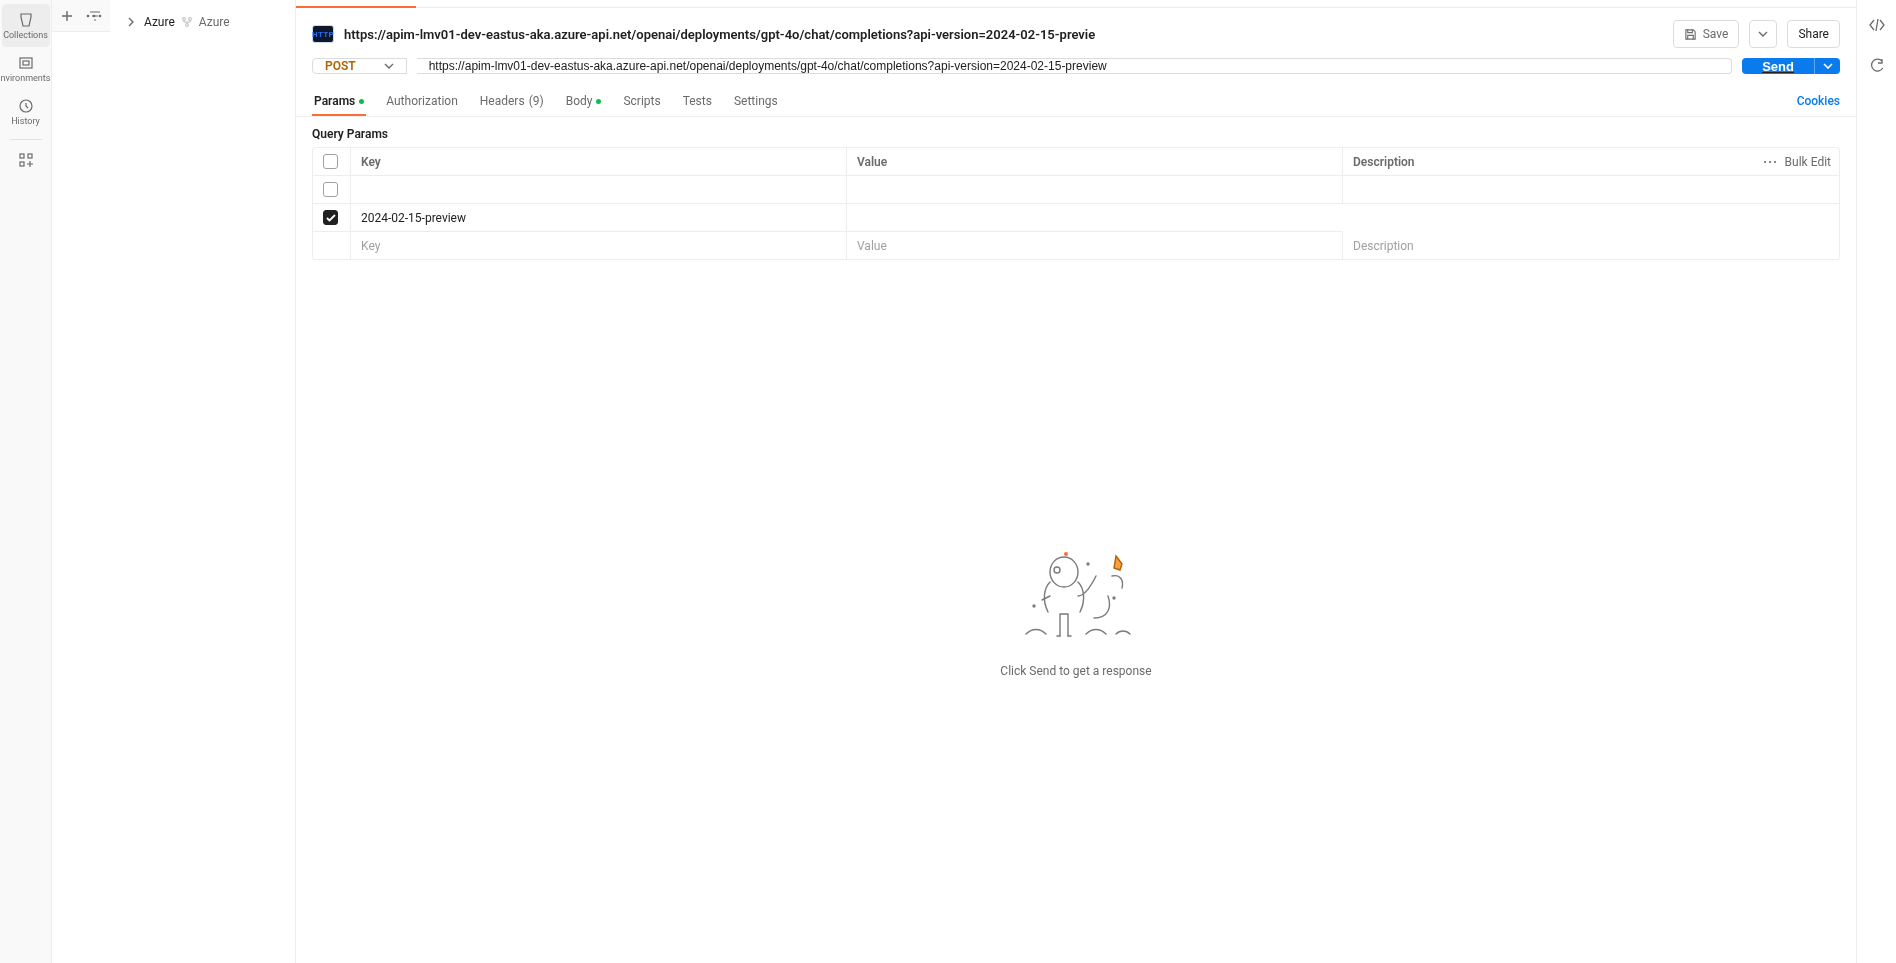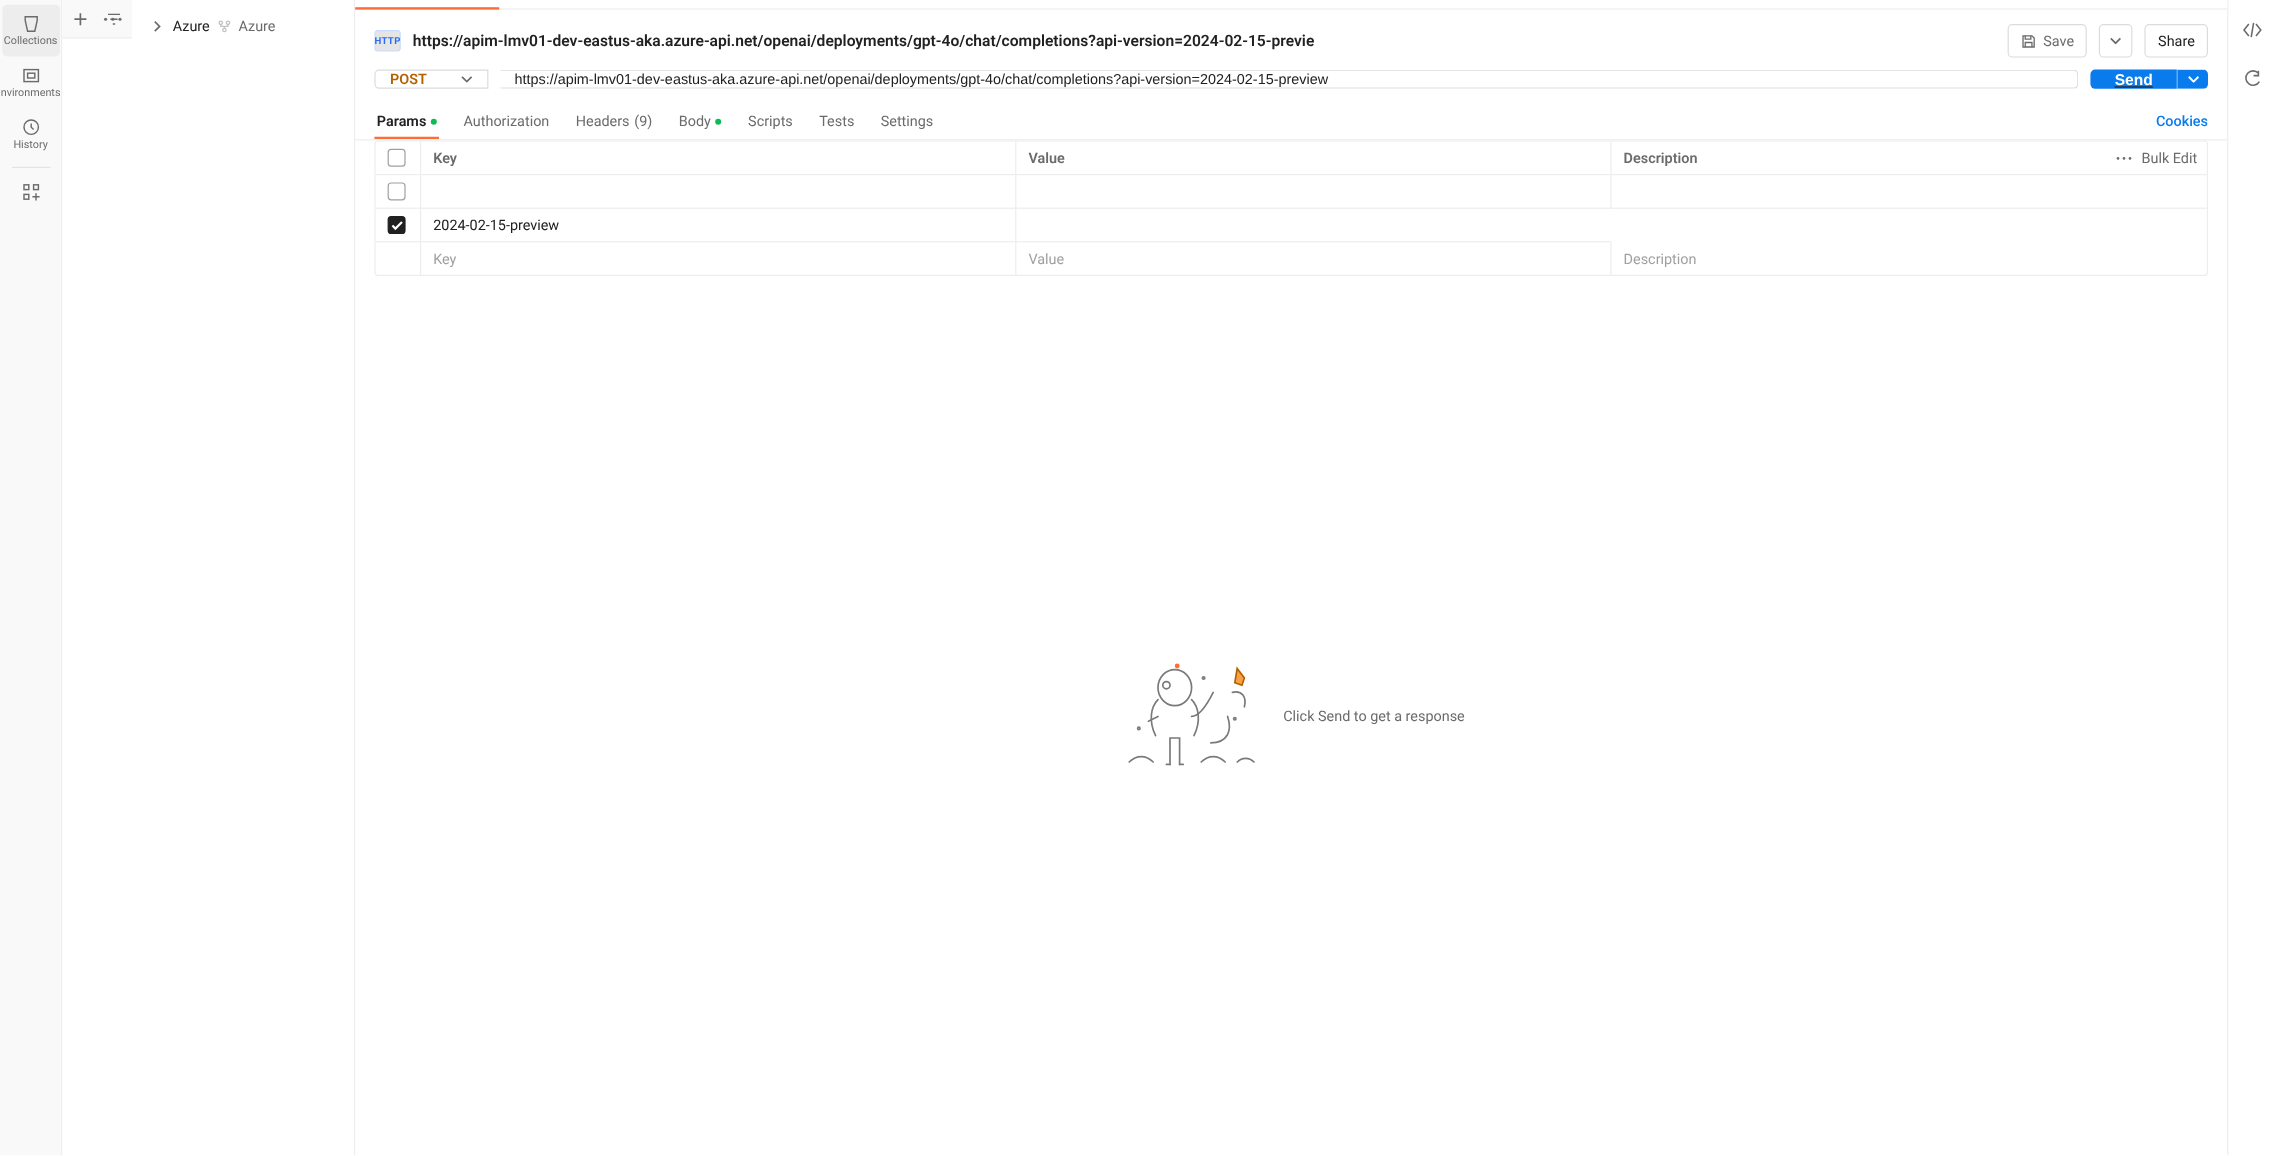--- a/index.html
+++ b/index.html
@@ -89,21 +89,21 @@
   }
 
   
   .req-header {
     display:flex; align-items:center;
     padding: 12px 16px 10px 16px;
     gap: 10px;
   }
   .http-badge {
     width: 22px; height:18px; border-radius:3px;
-    border:1px solid #c8dcff; color:#2a6cf0; background:#e5e5e5;
+    border:1px solid #c8dcff; color:#2a6cf0; background:#0f172a;
     font-size:8px; font-weight:700; display:flex; align-items:center; justify-content:center;
     letter-spacing:.3px;
   }
   .req-title {
     font-size: 13px; font-weight:600; color:#212121;
     white-space:nowrap; overflow:hidden; text-overflow:ellipsis;
     flex:1;
   }
   .save-btn, .share-btn, .drop-btn {
     height: 28px; border:1px solid #dcdcdc; background:#fff; border-radius:4px;
@@ -177,21 +177,21 @@
 
   
   .response-bar {
     margin-top: 20px;
     border-top:1px solid #ededed;
     padding: 12px 16px; display:flex; align-items:center;
     font-size:12px; font-weight:600;
   }
   .response-bar .toggle { margin-left:auto; color:#6b6b6b; cursor:pointer; }
   .response-empty {
-    flex:1; display:flex; flex-direction:row; align-items:center; justify-content:center;
+    flex:1; display:flex; flex-direction:column; align-items:center; justify-content:center;
     color:#6b6b6b; gap:18px;
   }
 
   
   .right-rail {
     width: 40px; border-left:1px solid #ededed; display:flex; flex-direction:column; align-items:center;
     padding-top:18px; gap:26px; color:#6b6b6b;
   }
   .right-rail .rbtn { cursor:pointer; }
 
@@ -331,20 +331,21 @@
     <div class="cfg-tab">
       <span>Body</span>
       <span class="dot"></span>
     </div>
     <div class="cfg-tab">Scripts</div>
     <div class="cfg-tab">Tests</div>
     <div class="cfg-tab">Settings</div>
     <div class="cookies-link">Cookies</div>
   </div>
 
+  <div class="section-heading">Query Params</div>
 
   <div class="params-table">
     <div class="row head">
       <div>
         <span class="chk-box">
           
         </span>
       </div>
       <div>Key</div>
       <div>Value</div>

